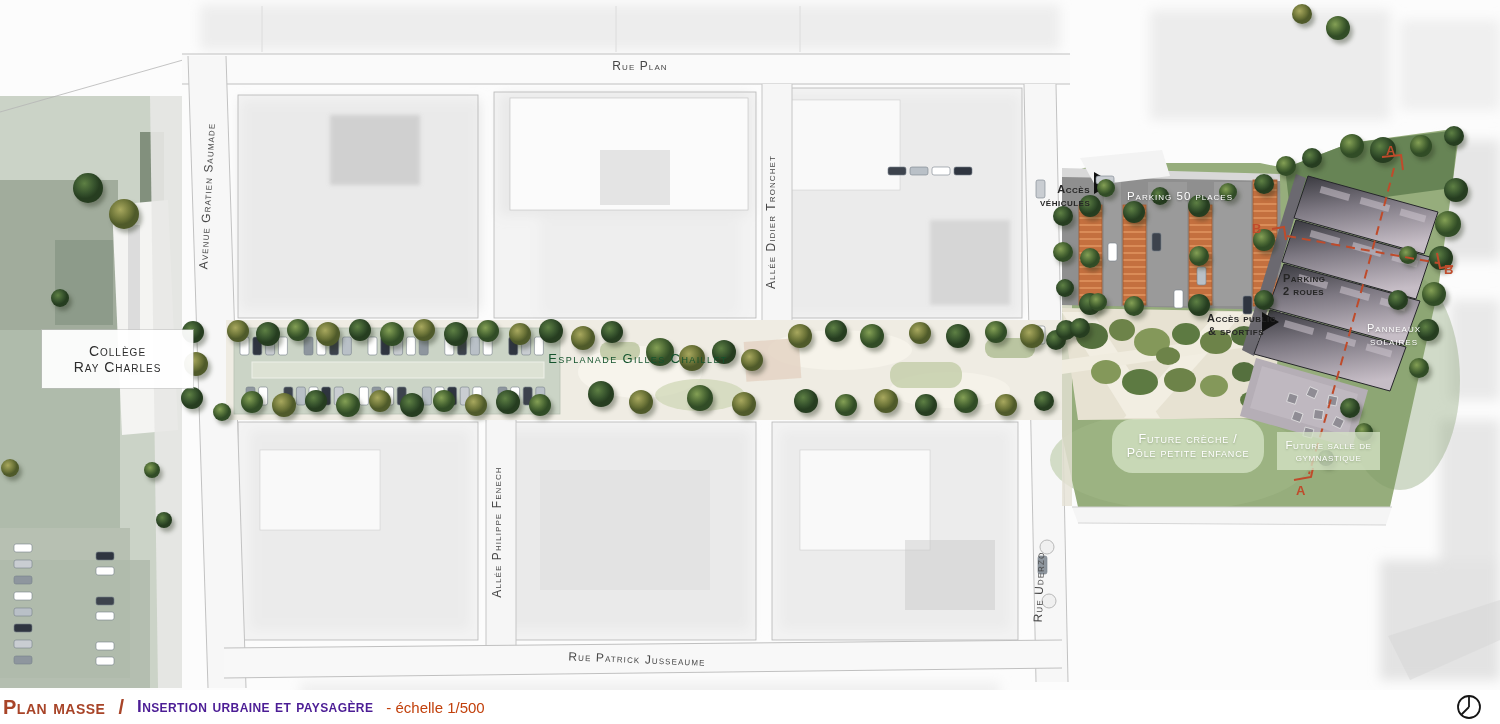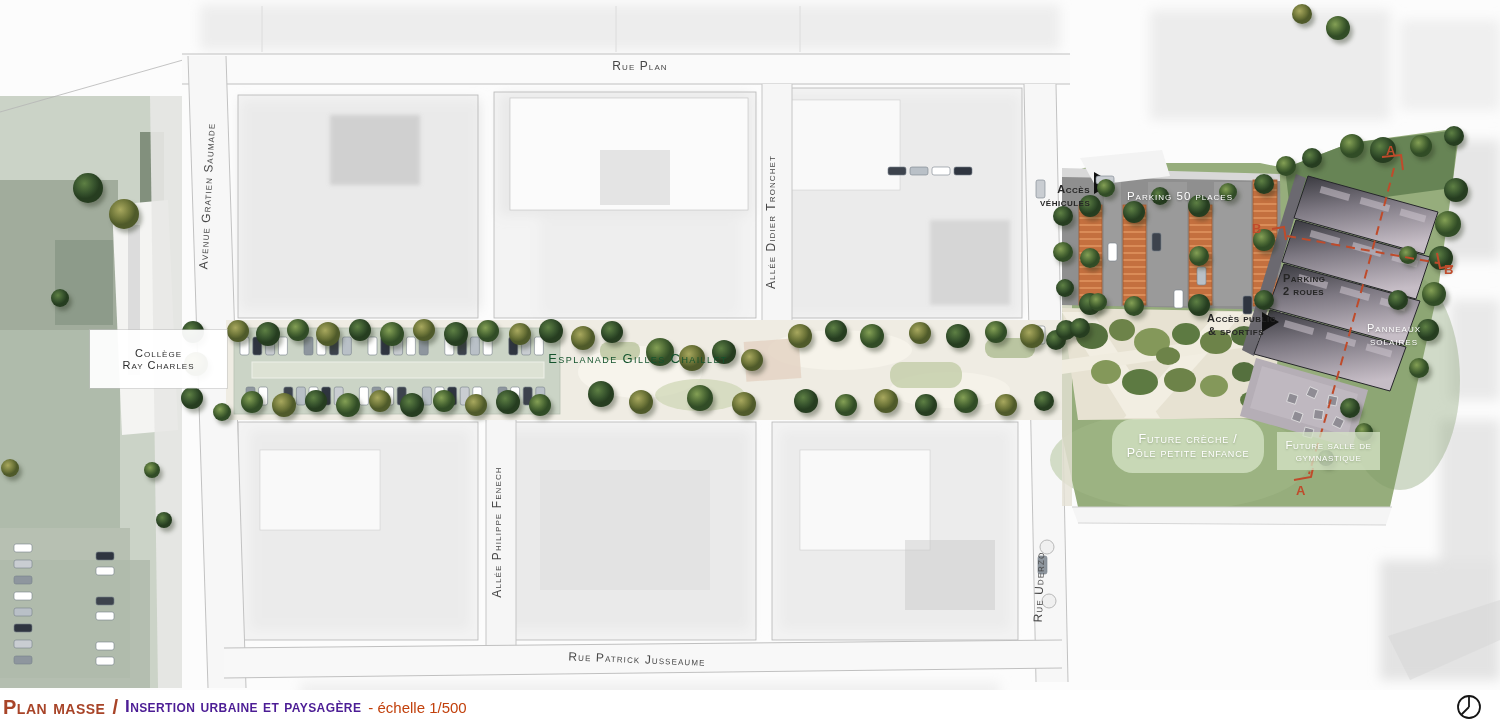--- a/index.html
+++ b/index.html
@@ -16,21 +16,21 @@
   .white{color:#ffffff;text-shadow:0 1px 2px rgba(0,0,0,.35);}
   .tiny{font-size:11px;letter-spacing:.5px;color:#262626;font-weight:bold;margin-top:16px;}
   .red{color:#bf4b2b;font-size:13px;font-weight:bold;font-variant:normal;}
   .box{position:absolute;display:flex;flex-direction:column;align-items:center;justify-content:center;
        text-align:center;pointer-events:none;}
   .greenbox{background:rgba(213,227,197,.78);color:#fff;font-variant:small-caps;
             text-shadow:0 1px 2px rgba(90,110,70,.45);}
   .whitebox{background:rgba(255,255,255,.94);color:#2c2c2c;font-variant:small-caps;
             box-shadow:0 0 0 1px rgba(190,190,190,.5);}
   .footer{position:absolute;left:0;right:0;bottom:0;height:34px;background:#ffffff;
-          display:flex;align-items:center;gap:7px;padding-left:3px;}
+          display:flex;align-items:center;gap:13px;padding-left:3px;}
   .f-title{font-variant:small-caps;font-size:20px;letter-spacing:.5px;color:#a84428;font-weight:bold;}
   .f-sep{font-size:20px;color:#a84428;font-weight:bold;}
   .f-sub{font-variant:small-caps;font-size:17px;letter-spacing:.4px;color:#4c1d95;font-weight:bold;}
   .f-scale{font-size:15px;color:#c2410c;}
 </style>
 </head>
 <body>
 
 <div class="stage">
 
@@ -424,21 +424,21 @@
 
 <div class="labels">
   <div class="lbl street" style="left:640px;top:67px;transform:translate(-50%,-50%);">Rue Plan</div>
   <div class="lbl street" style="left:208px;top:196px;transform:translate(-50%,-50%) rotate(-87deg);">Avenue Gratien Saumade</div>
   <div class="lbl street" style="left:772px;top:222px;transform:translate(-50%,-50%) rotate(-90deg);">Allée Didier Tronchet</div>
   <div class="lbl street" style="left:498px;top:532px;transform:translate(-50%,-50%) rotate(-90deg);">Allée Philippe Fenech</div>
   <div class="lbl street" style="left:1040px;top:587px;transform:translate(-50%,-50%) rotate(-88deg);">Rue Uderzo</div>
   <div class="lbl street" style="left:637px;top:660px;transform:translate(-50%,-50%) rotate(2.2deg);">Rue Patrick Jusseaume</div>
   <div class="lbl big" style="left:638px;top:359px;transform:translate(-50%,-50%);">Esplanade Gilles Chaillet</div>
 
-  <div class="box whitebox" style="left:42px;top:330px;width:137px;height:58px;font-size:11px;letter-spacing:1px;margin-left:48px;">
+  <div class="box whitebox" style="left:42px;top:330px;width:151px;height:58px;font-size:14px;letter-spacing:1px;">
     <span>Collège</span>
     <span>Ray Charles</span>
   </div>
 
   <div class="lbl tiny" style="left:1040px;top:167px;width:50px;text-align:right;">
     <div>Accès</div>
     <div>véhicules</div>
   </div>
 
   <div class="lbl white" style="left:1180px;top:197px;transform:translate(-50%,-50%);font-variant:small-caps;font-size:11.5px;letter-spacing:1px;">Parking 50 places</div>

